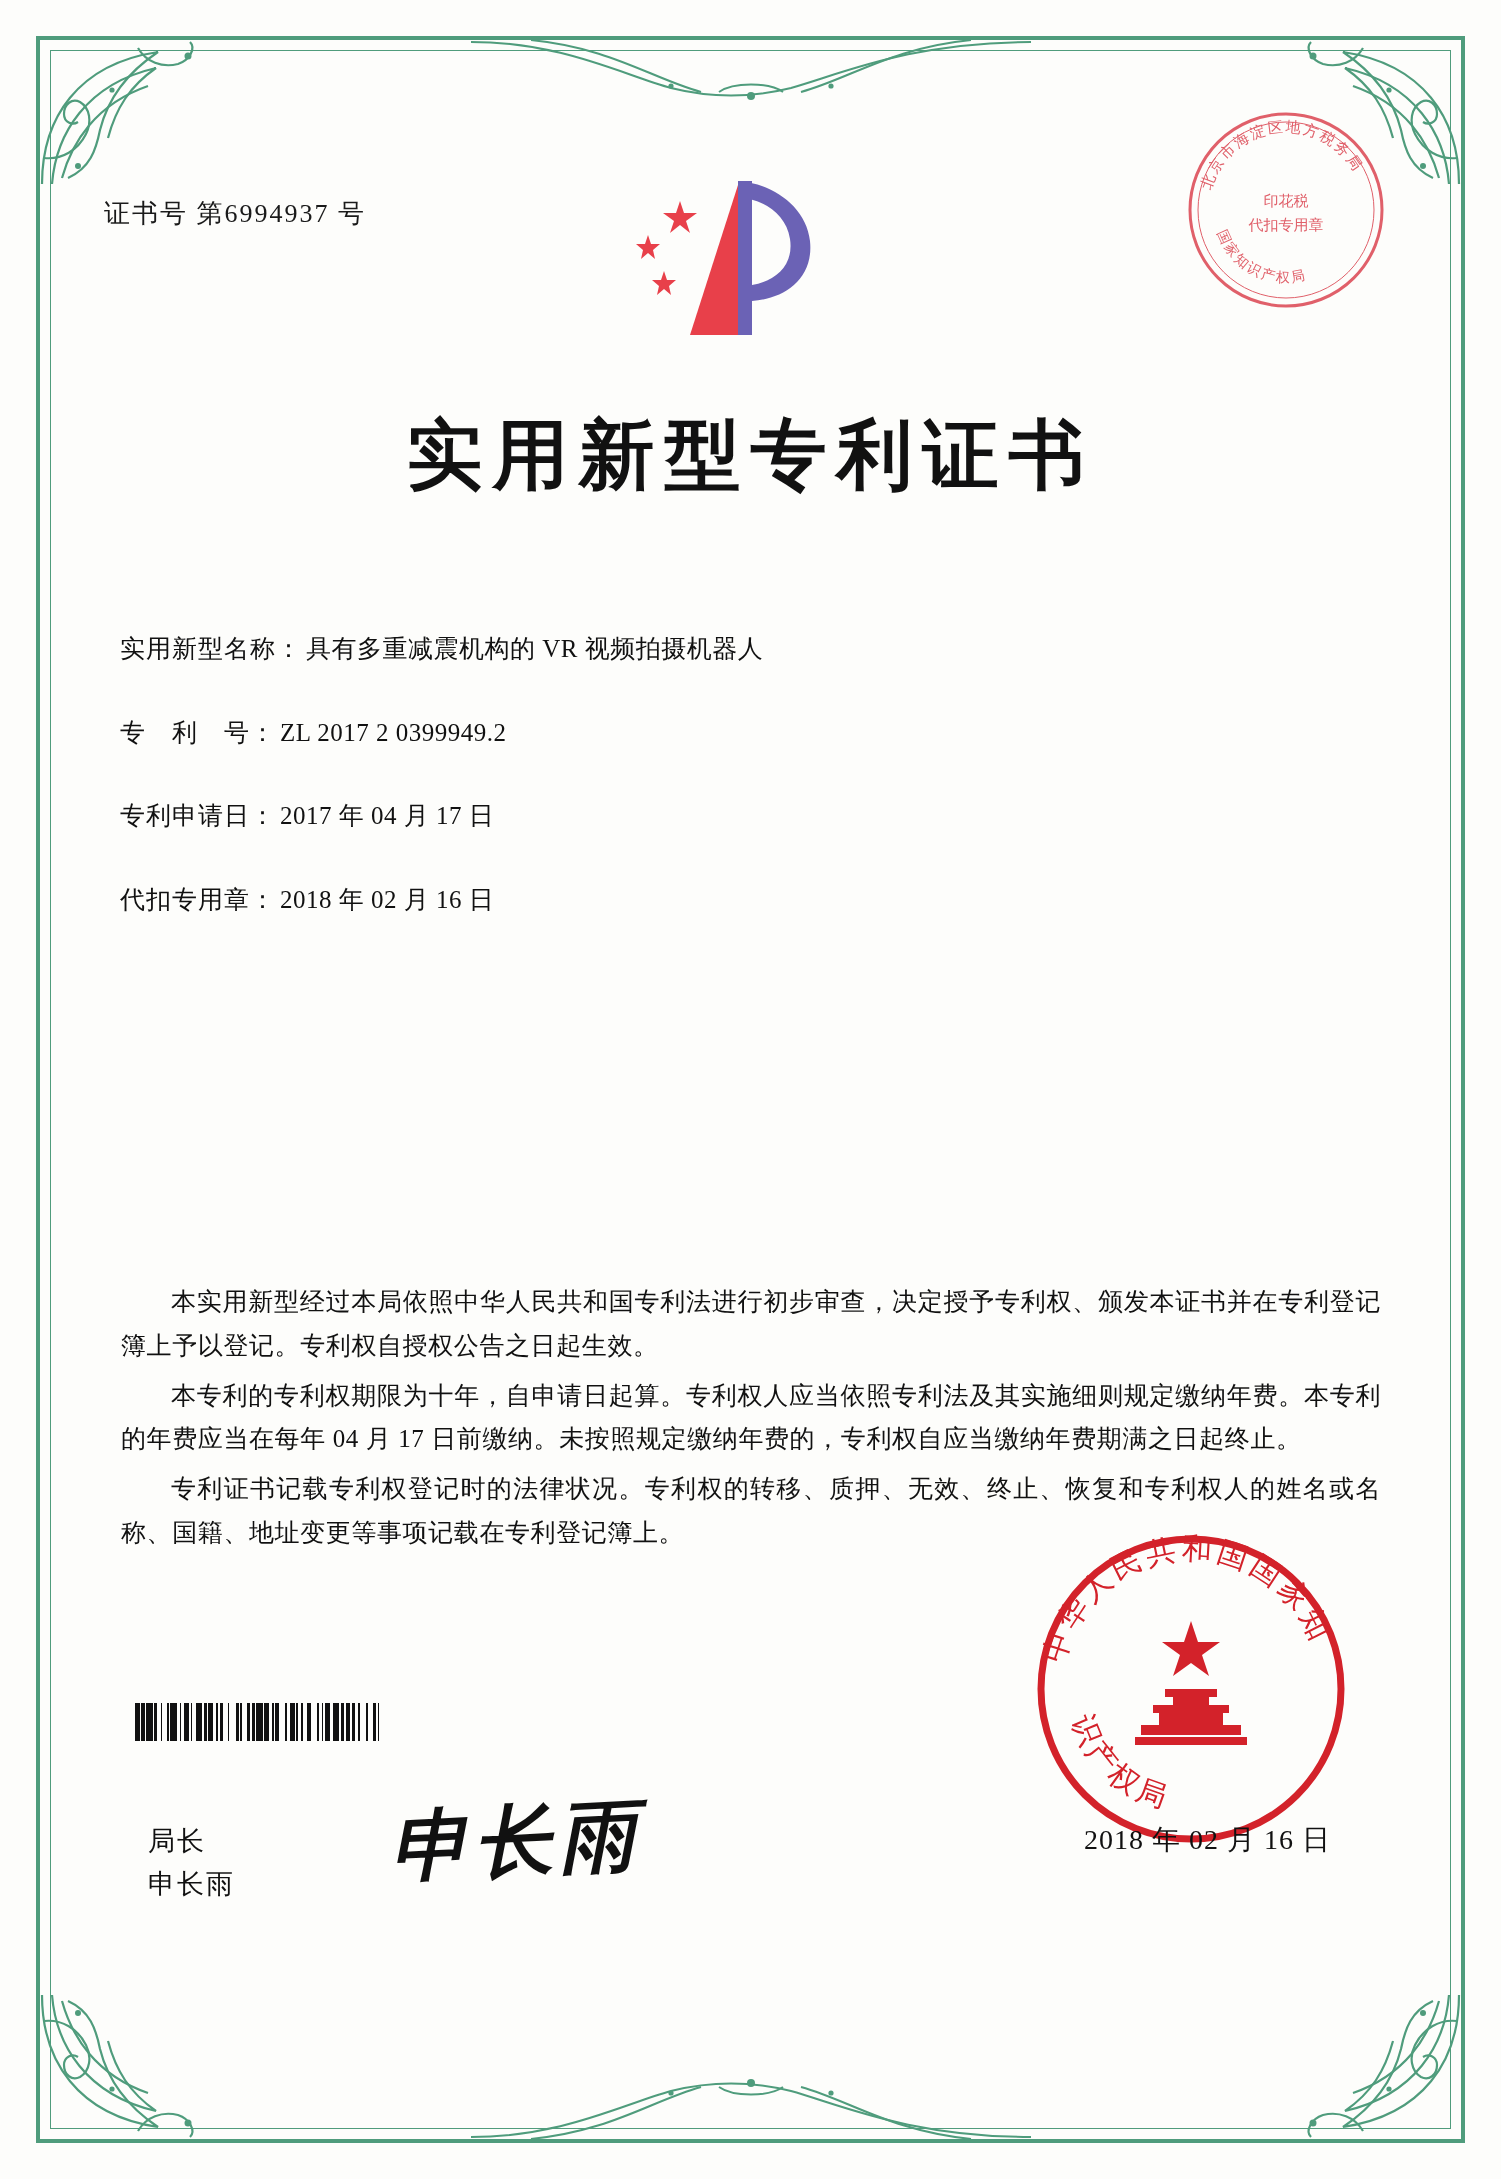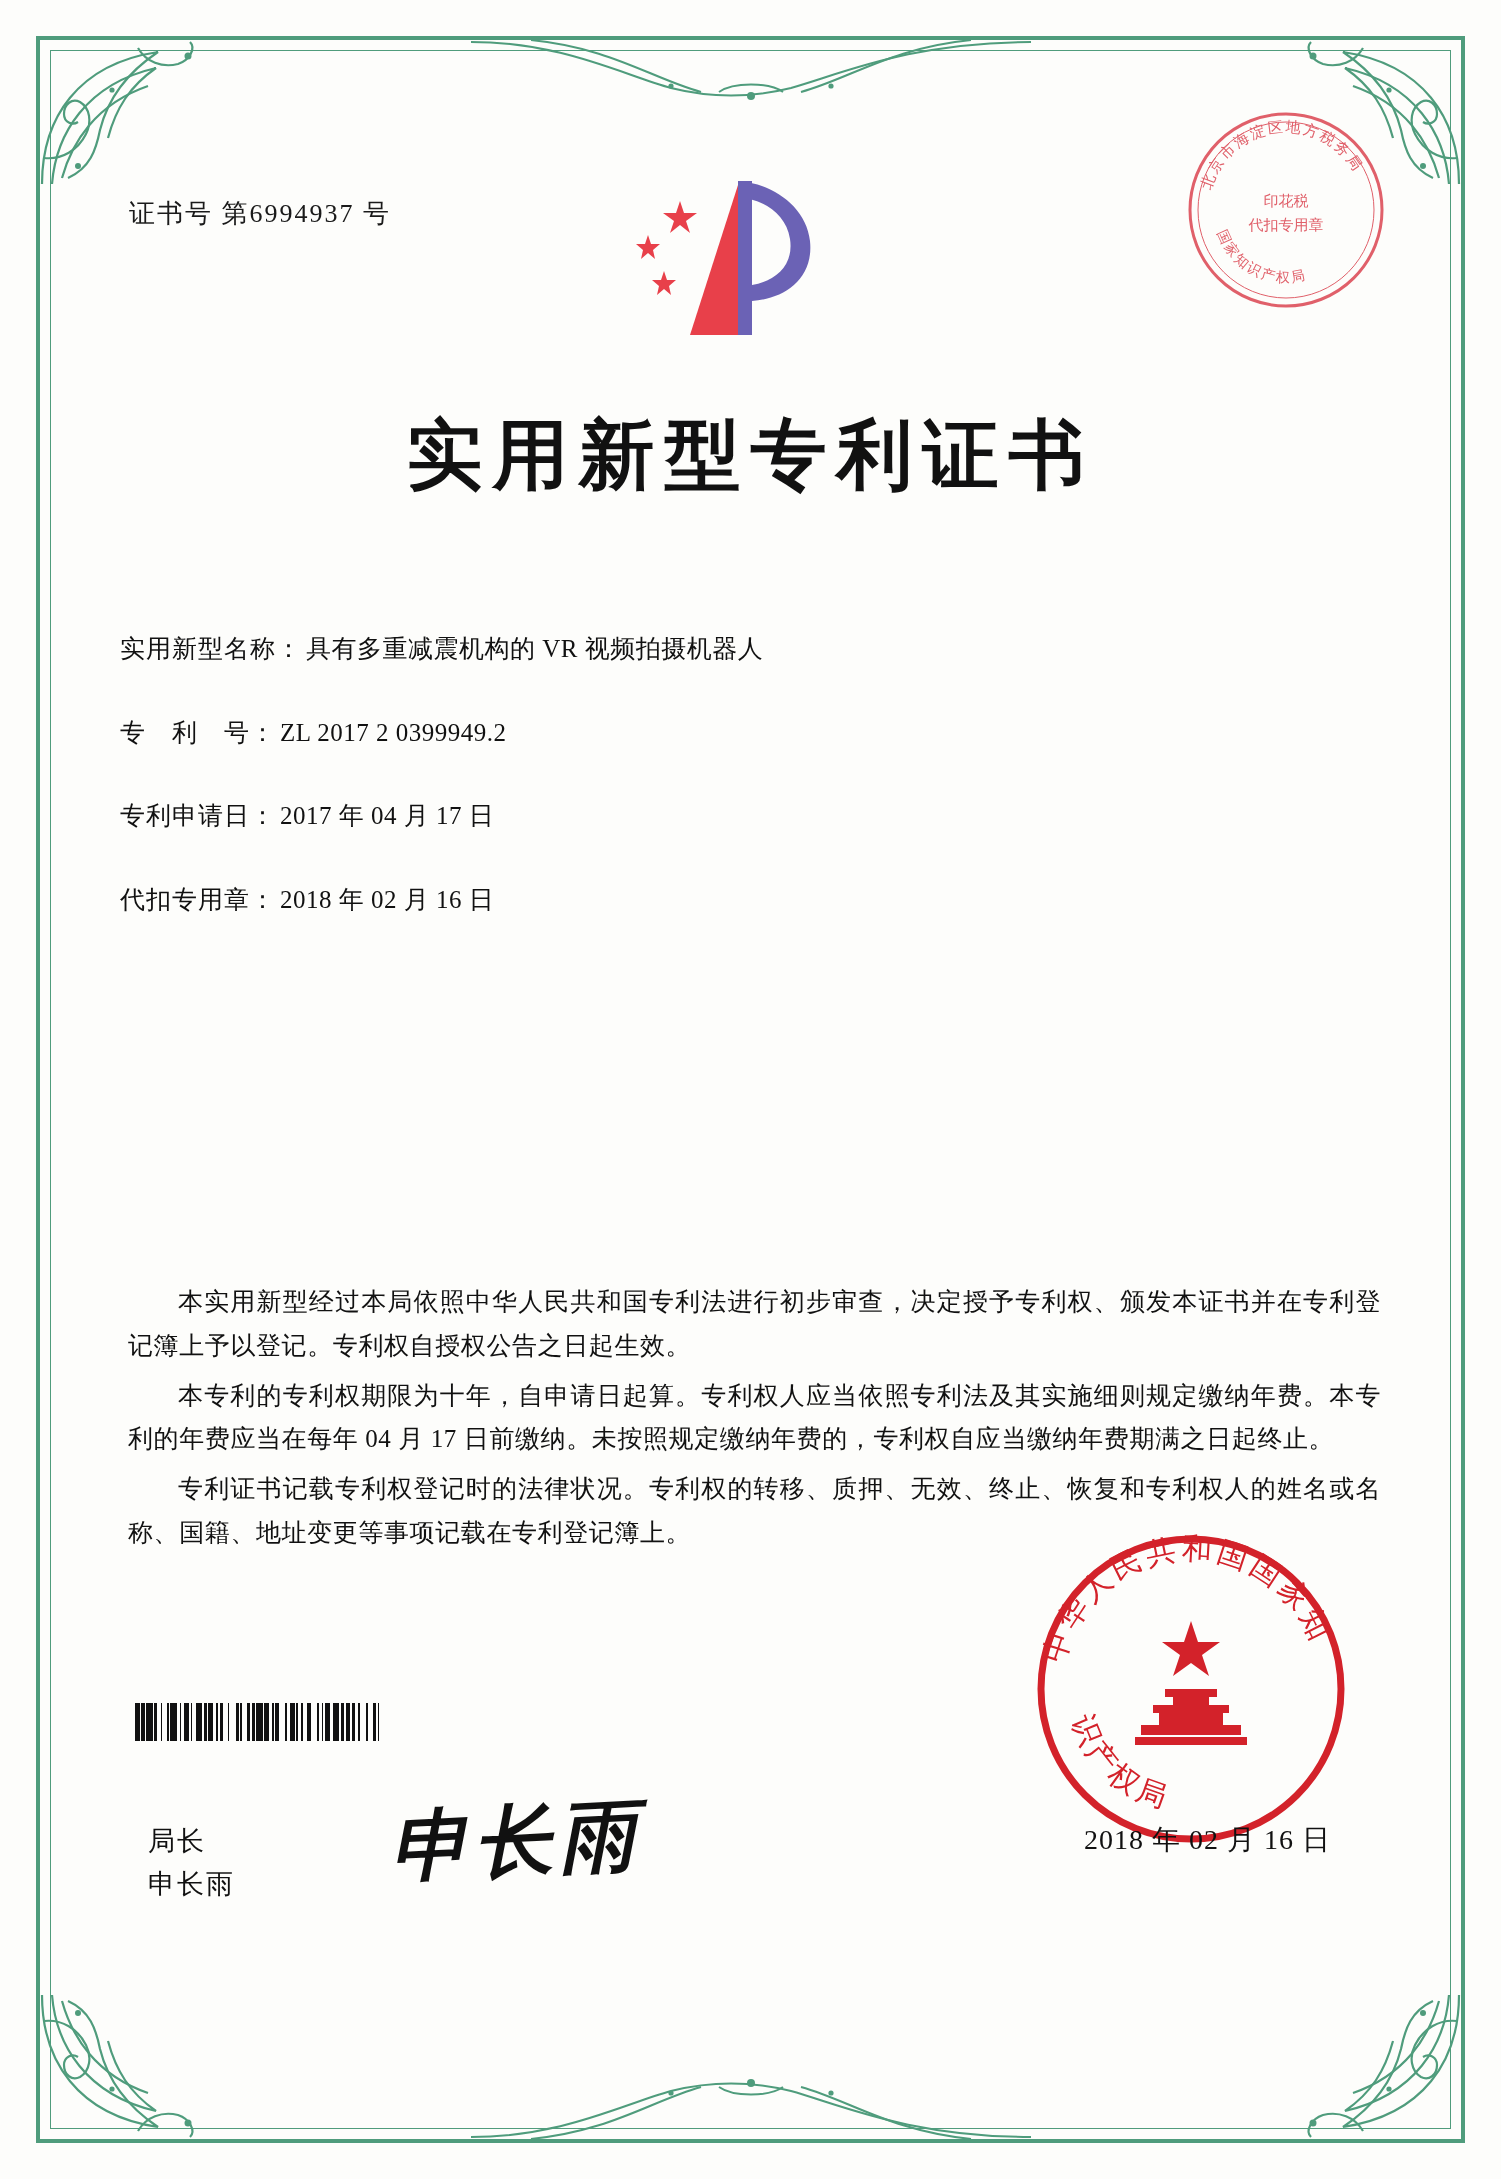--- a/index.html
+++ b/index.html
@@ -68,21 +68,20 @@
 
   
   .cert-number {
     position: absolute;
     left: 104px;
     top: 196px;
     font-size: 26px;
     letter-spacing: 2px;
     color: #1a1a1a;
     white-space: nowrap;
-    margin-left: 25px;
   }
 
   .logo {
     position: absolute;
     left: 620px;
     top: 175px;
     width: 240px;
     height: 175px;
   }
 
@@ -136,21 +135,21 @@
     position: absolute;
     left: 120px;
     right: 120px;
     top: 1280px;
     font-size: 25px;
     line-height: 1.75;
     color: #111;
     text-align: justify;
   }
   .paragraphs p {
-    margin: 0 0 6px 8px;
+    margin: 0 0 6px 1px;
     text-indent: 50px;
     letter-spacing: 0.6px;
   }
 
   
   .barcode {
     position: absolute;
     left: 135px;
     top: 1703px;
     width: 420px;

